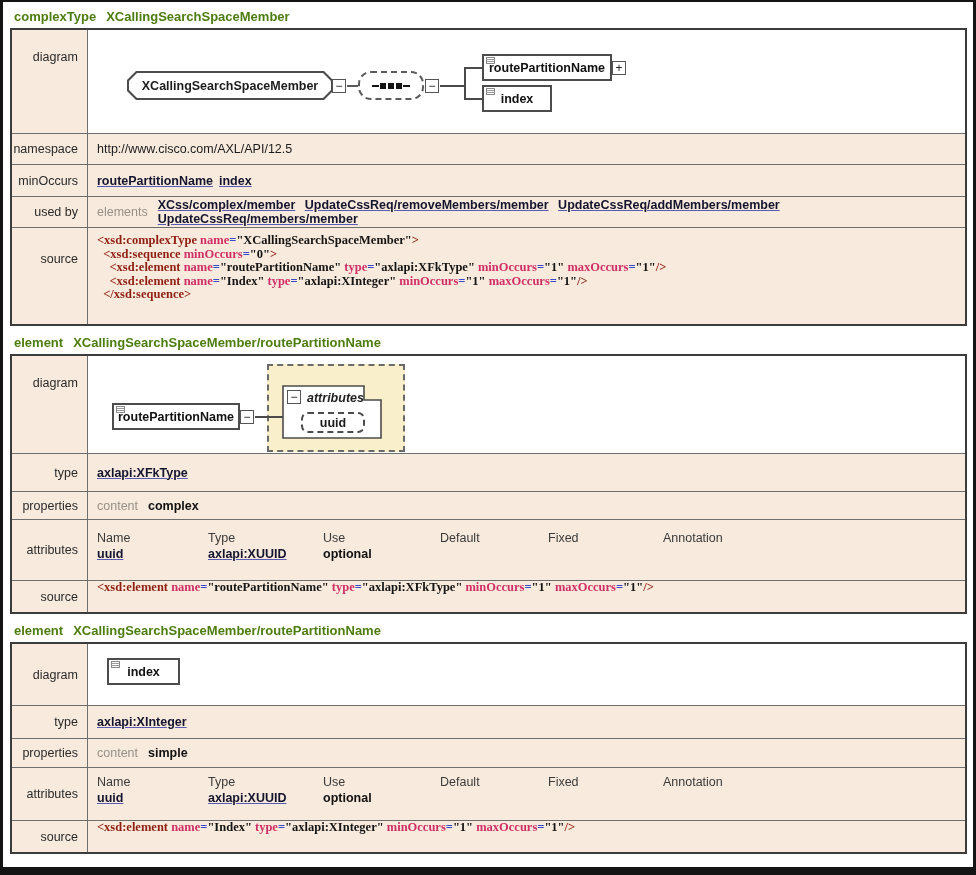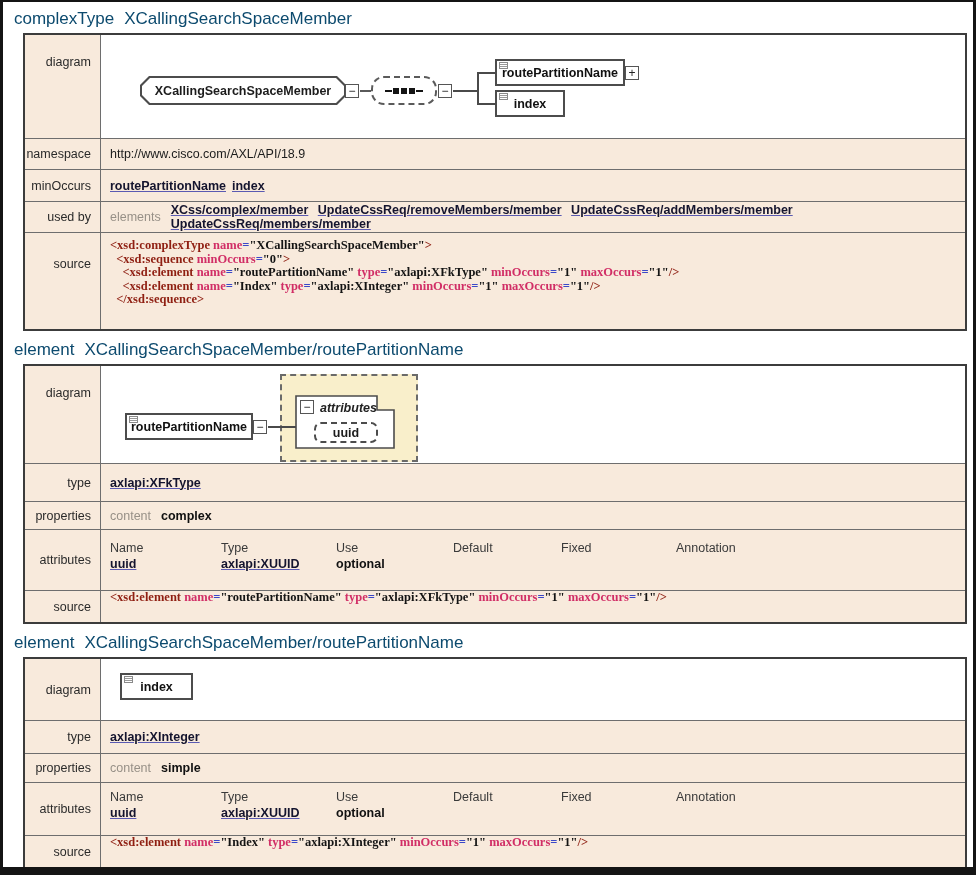--- a/index.html
+++ b/index.html
@@ -4,23 +4,23 @@
 <style>
   html,body{margin:0;padding:0;background:#e8e8e8;}
   *{box-sizing:border-box;}
   .page{
     width:976px;height:875px;background:#fff;position:relative;overflow:hidden;
     border:3px solid #141414;border-top-width:2px;border-bottom-width:8px;
     padding:3px 6px 0 6px;
     font-family:"Liberation Sans","DejaVu Sans",sans-serif;
     font-size:12.5px;color:#1c1c1c;
   }
-  .sec-title{font-size:17px;font-weight:normal;color:#0c4a6e;margin:4px 0 4px 5px;}
+  .sec-title{font-size:13px;font-weight:bold;color:#4d7c0f;margin:4px 0 4px 5px;}
   .sec-title .kind{margin-right:10px;}
-  .tbl{border:2px solid #3c3c3c;background:#f8eadc;margin-left:14px;}
+  .tbl{border:2px solid #3c3c3c;background:#f8eadc;margin-left:1px;}
   .row{display:flex;border-bottom:1px solid #6e6e6e;}
   .row:last-child{border-bottom:none;}
   .lbl{flex:0 0 76px;width:76px;text-align:right;padding-right:9px;color:#2a2a2a;
        border-right:1px solid #6e6e6e;display:flex;align-items:center;justify-content:flex-end;}
   .lbl.top{align-items:flex-start;padding-top:20px;}
   .cnt{flex:1;position:relative;display:flex;align-items:center;padding-left:9px;}
   .cnt.white{background:#fff;padding-left:0;}
   .gray{color:#979087;margin-right:10px;}
   .bold{font-weight:bold;color:#111;}
   a.doclink{color:#14142e;font-weight:bold;text-decoration:underline;
@@ -117,21 +117,21 @@
           <div class="ebox" style="left:394px;top:55px;width:70px;height:27px;">
             <span class="eicon"></span>
             <span>index</span>
           </div>
         </div>
       </div>
     </div>
 
     <div class="row" style="height:31px;">
       <div class="lbl">namespace</div>
-      <div class="cnt">http://www.cisco.com/AXL/API/18.9</div>
+      <div class="cnt">http://www.cisco.com/AXL/API/12.5</div>
     </div>
 
     <div class="row" style="height:32px;">
       <div class="lbl">minOccurs</div>
       <div class="cnt linkrun">
           <a class="doclink" href="#">routePartitionName</a> 
           <a class="doclink" href="#">index</a>
         </div>
     </div>
 

